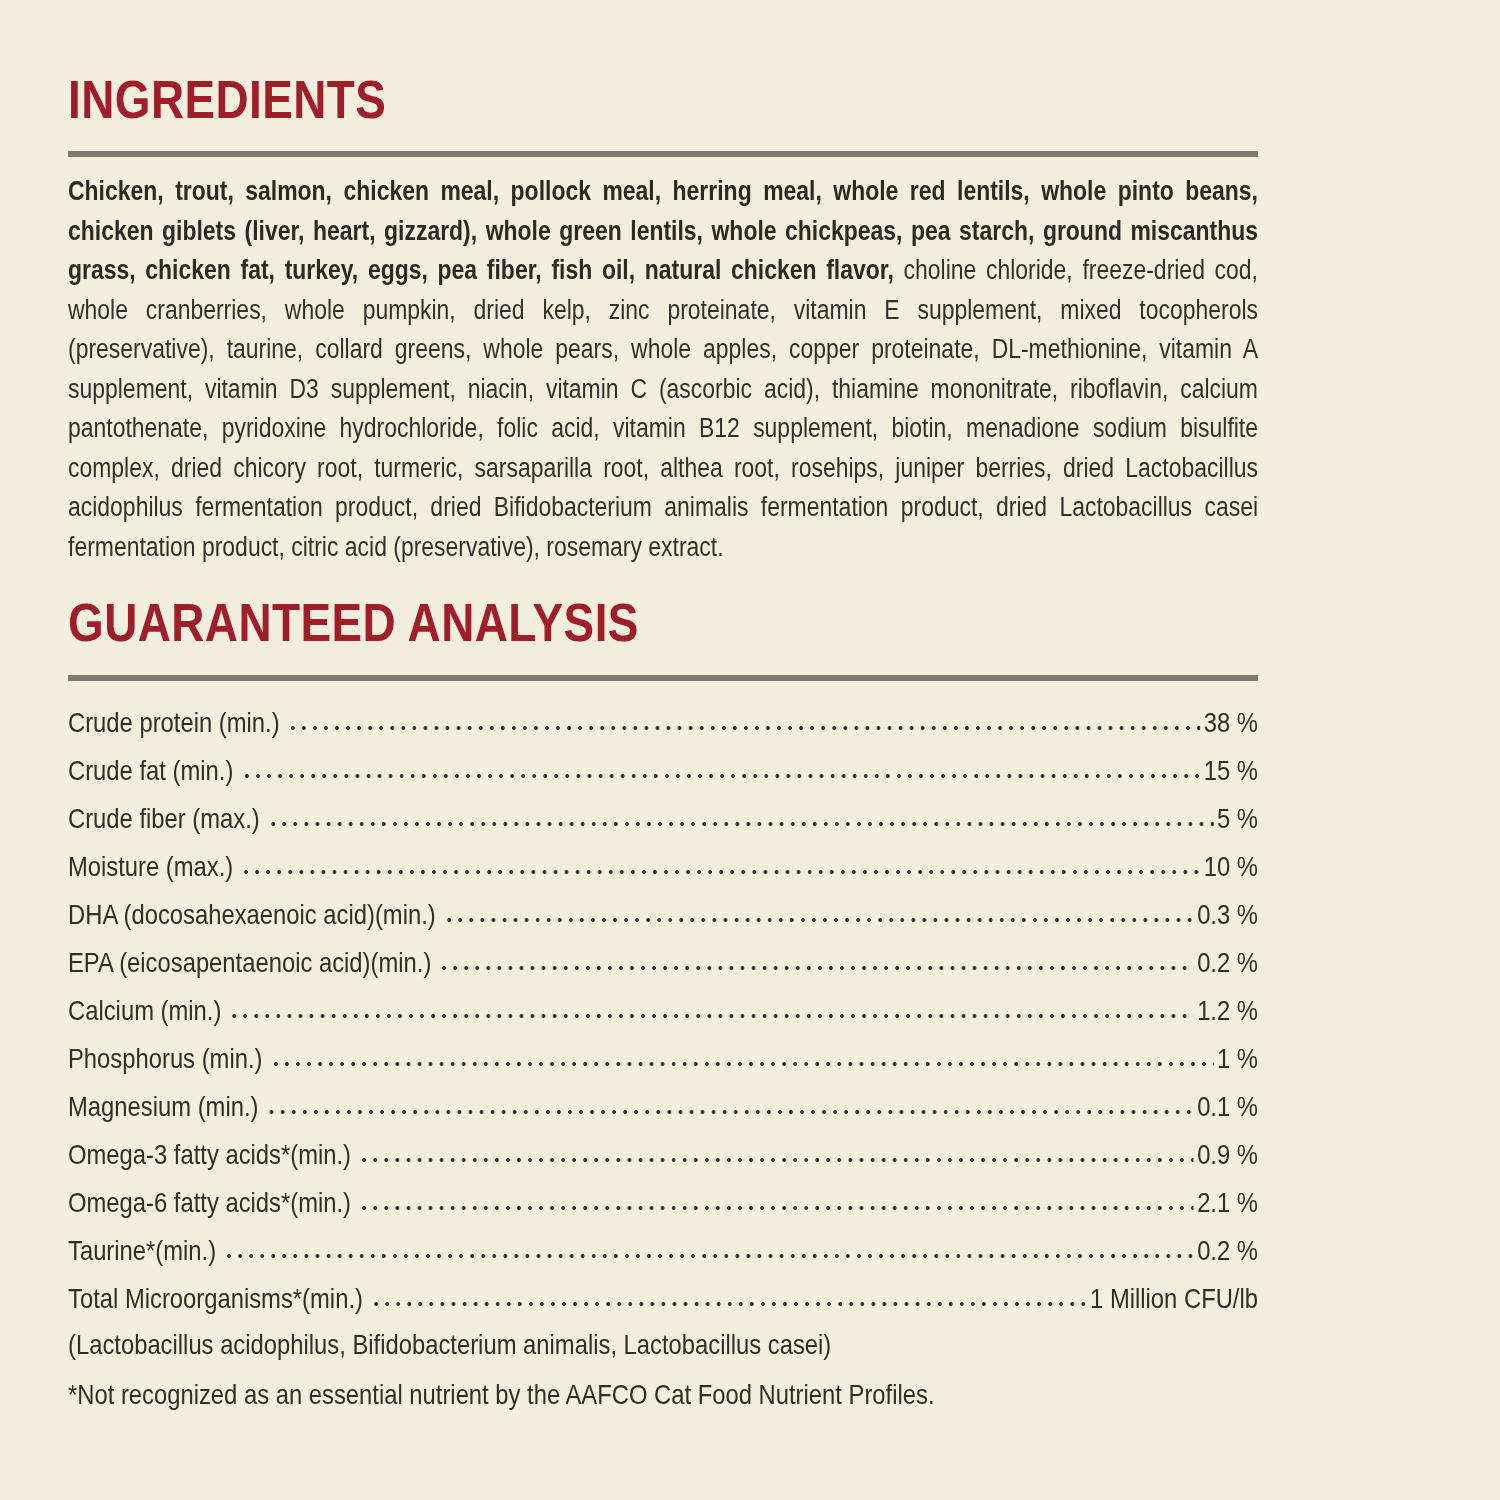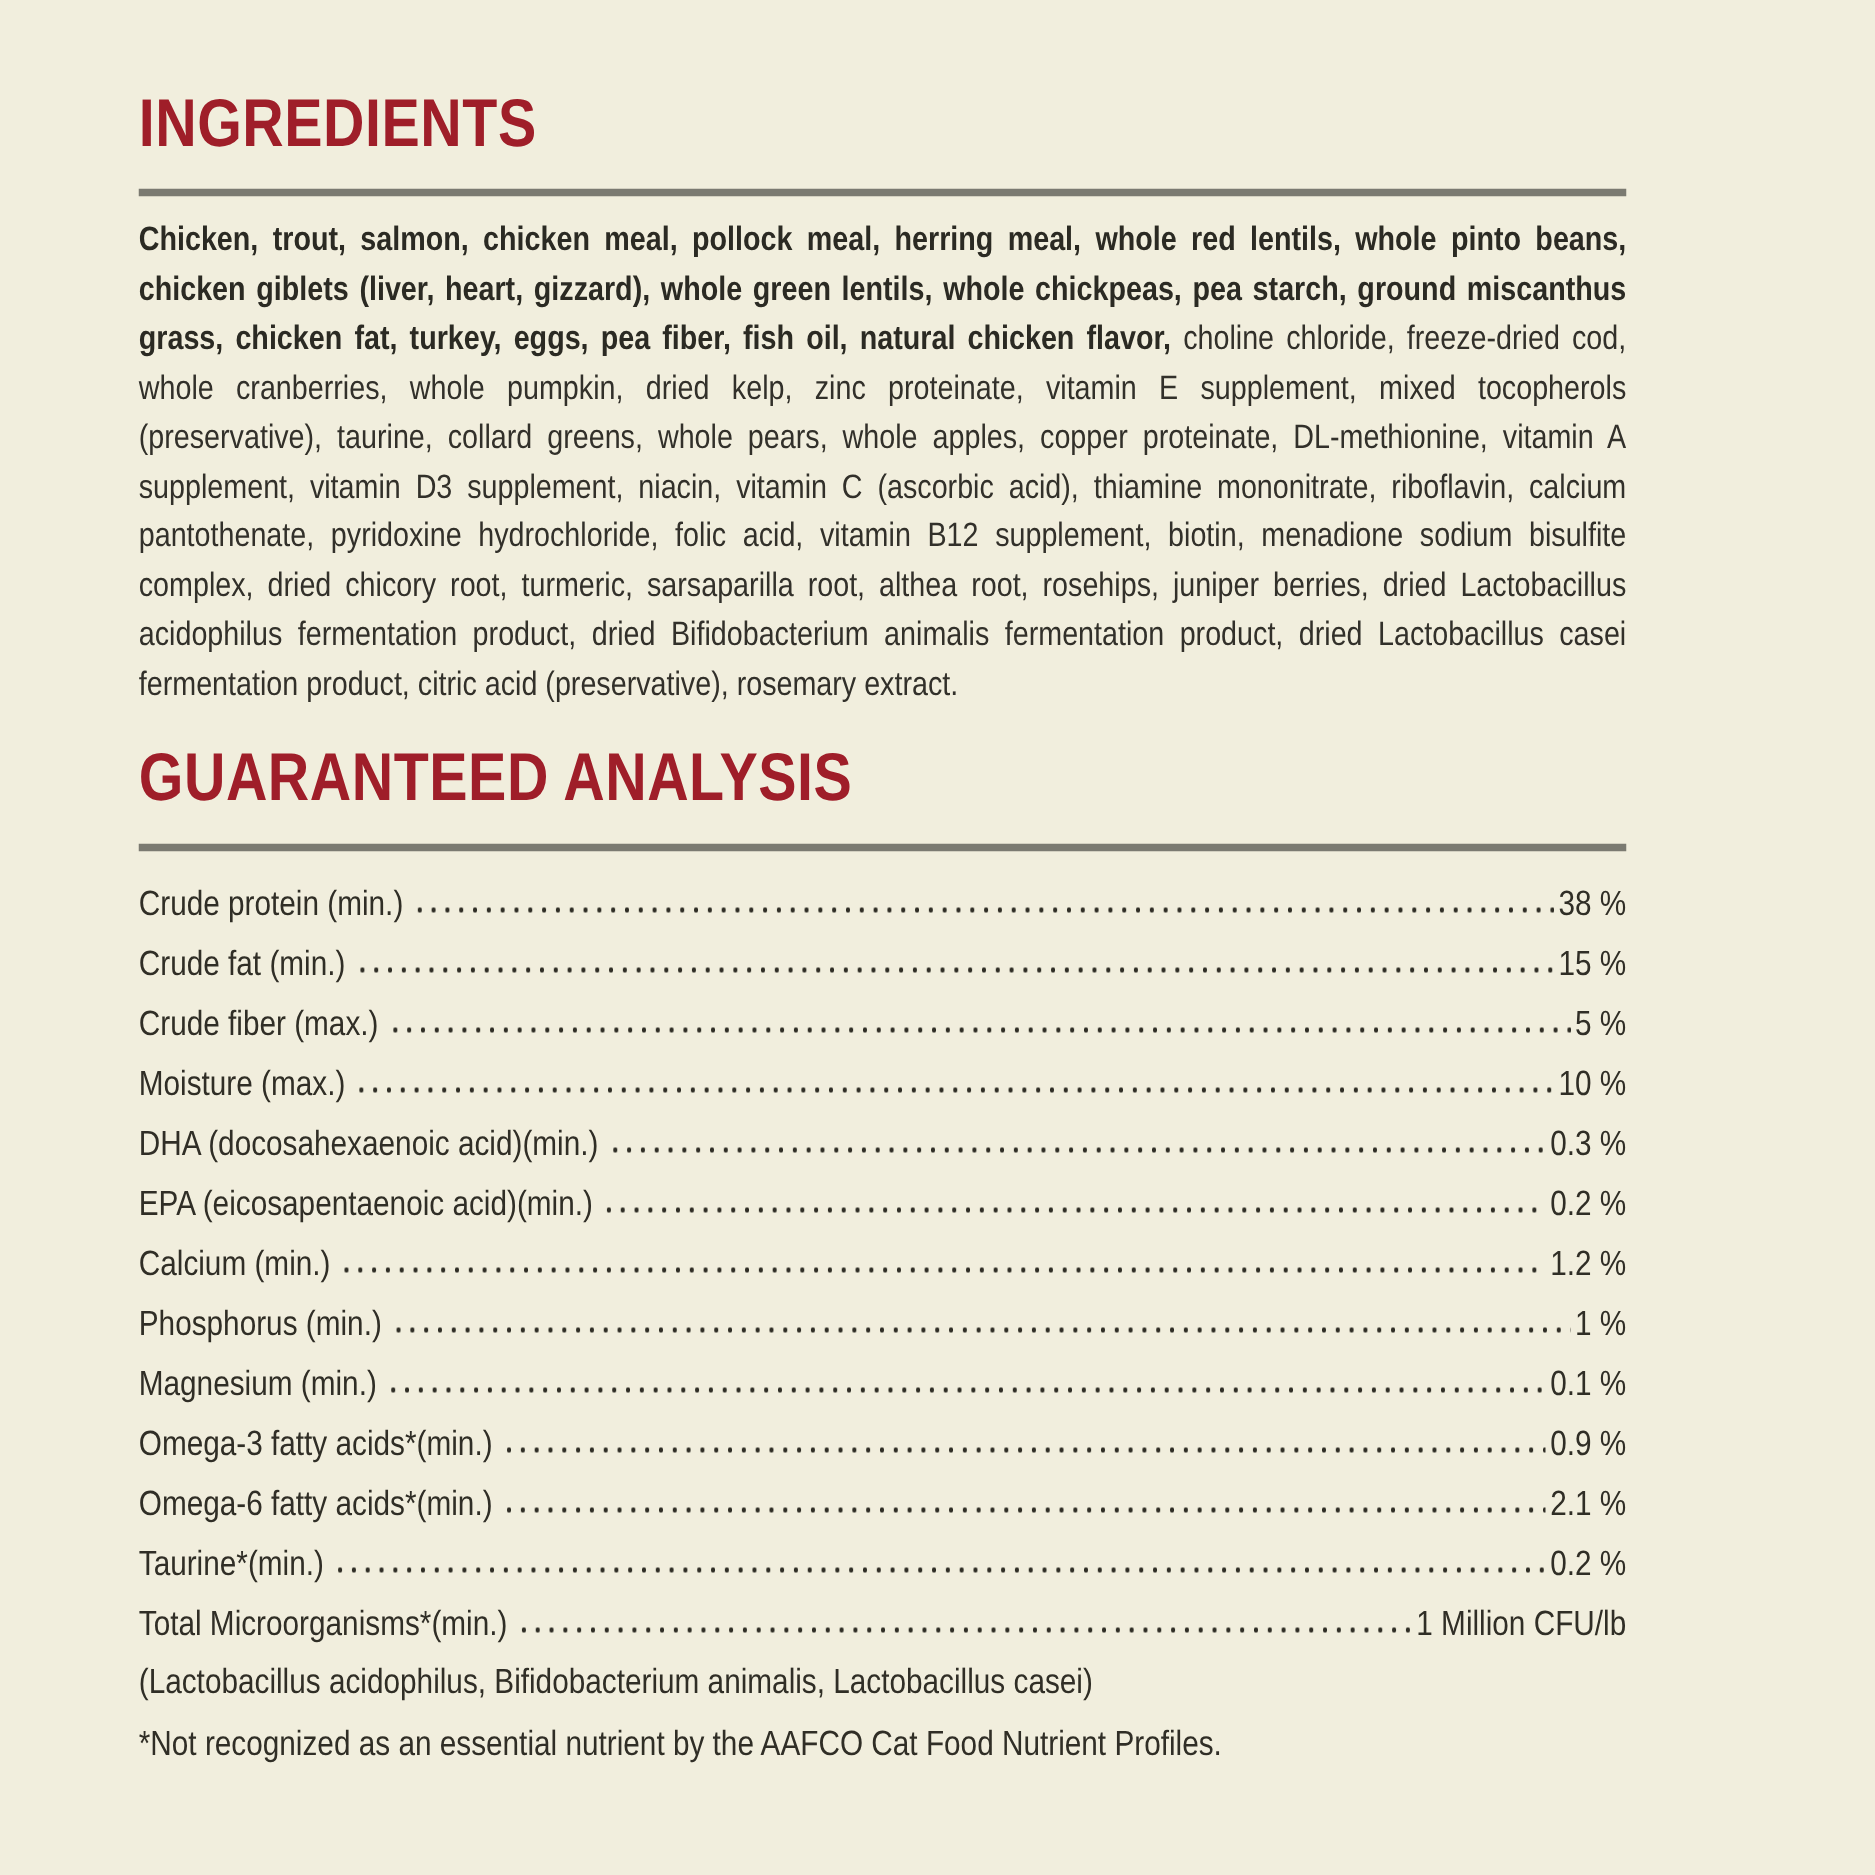--- a/index.html
+++ b/index.html
@@ -11,21 +11,21 @@
     height: 1500px;
     background: #f1eedd;
     overflow: hidden;
     font-family: "Liberation Sans", "DejaVu Sans", sans-serif;
     color: #302e26;
   }
   .sheet {
     box-sizing: border-box;
     width: 1372px;
     height: 1500px;
-    padding: 70px 155px 0 111px;
+    padding: 70px 155px 0 68px;
   }
   
   .condensed {
     width: 1400px;
     transform: scaleX(0.85);
     transform-origin: left top;
   }
   .section-title {
     margin: 0;
     font-size: 54px;

